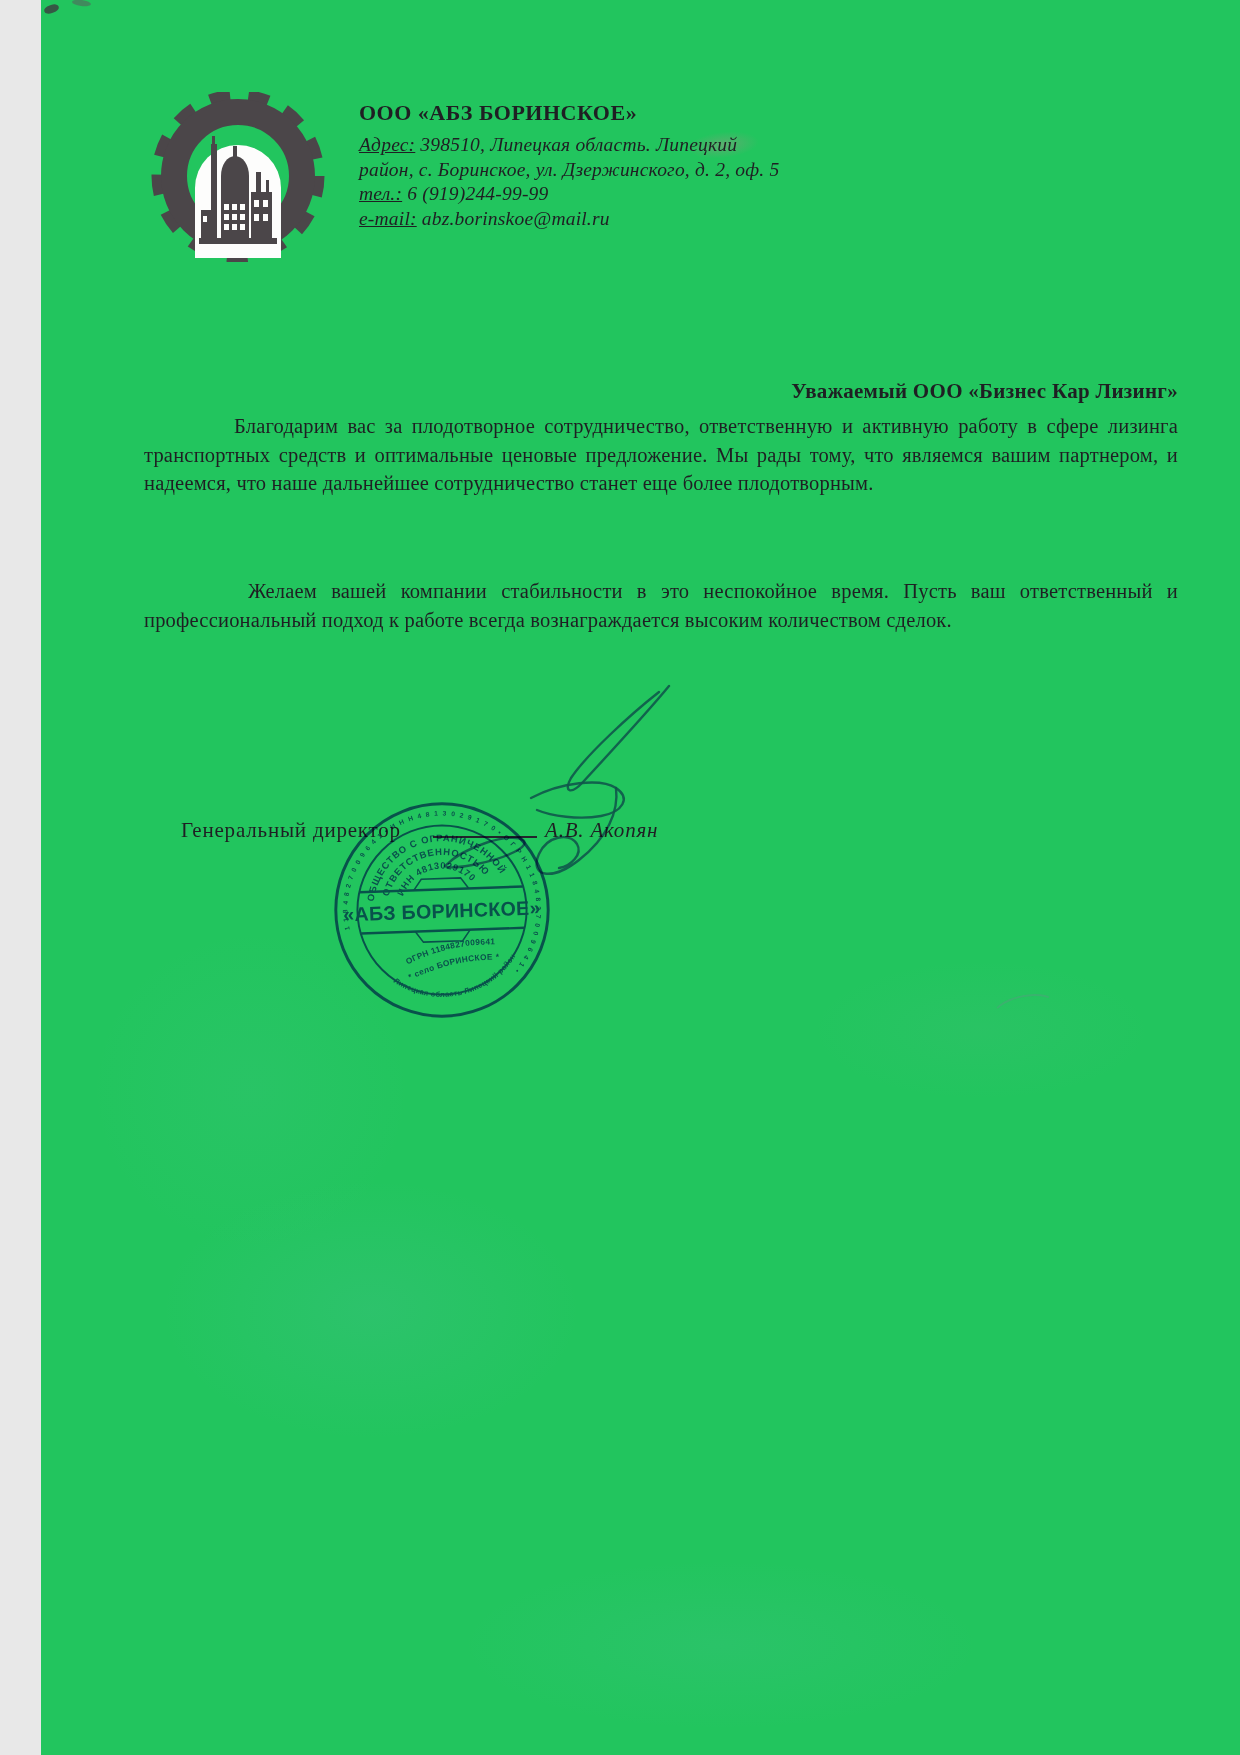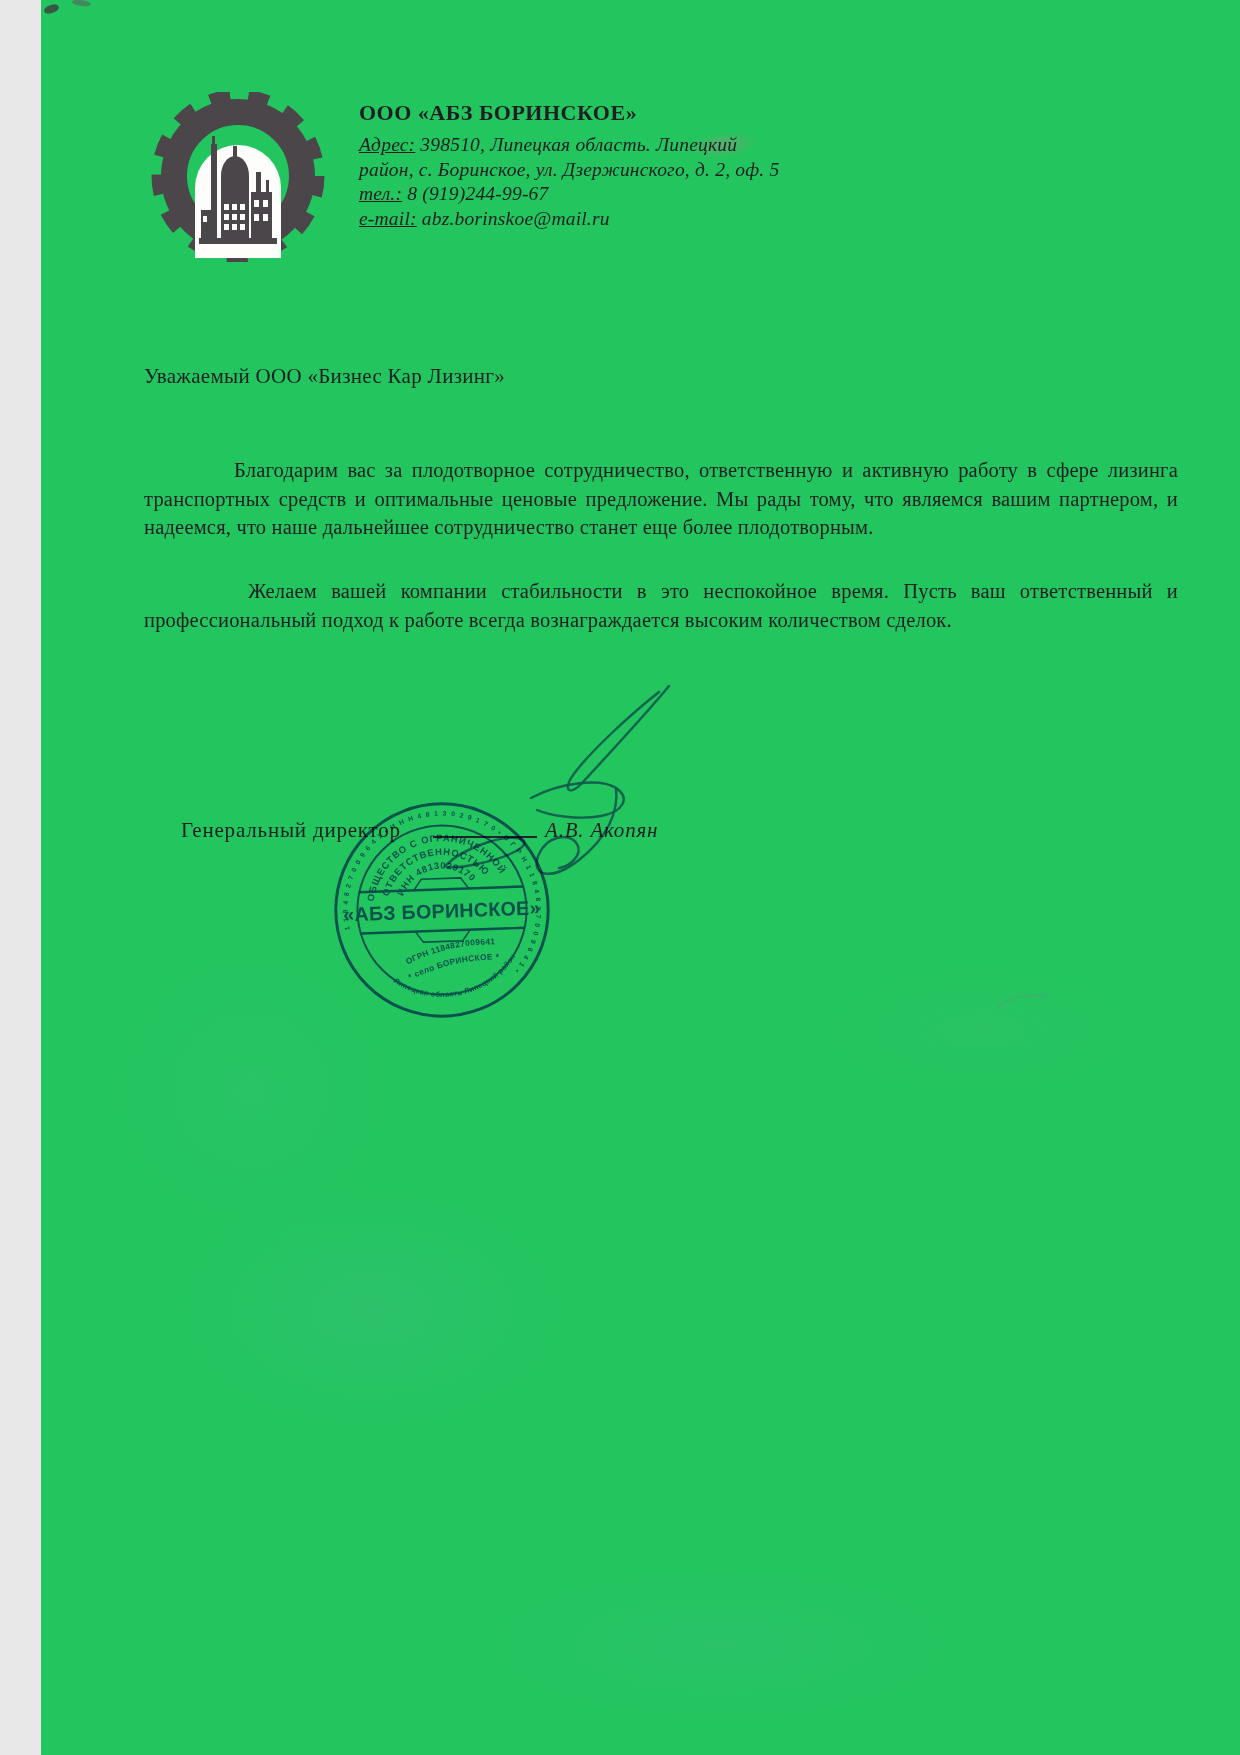--- a/index.html
+++ b/index.html
@@ -10,28 +10,28 @@
   }
   
   .letterhead{position:absolute; left:0; top:0;}
   .logo{position:absolute; left:102px; top:92px; width:185px; height:170px;}
   .lh-text{position:absolute; left:318px; top:100px; width:520px;}
   .company{font-size:22px; font-weight:bold; letter-spacing:.5px; margin-bottom:7px;}
   .lh-line{font-style:italic; font-size:19.5px; line-height:24.5px; letter-spacing:.2px;}
   .u{text-decoration:underline;}
   
   .salutation{
-    position:absolute; left:103px; top:364px; width:1034px;
-    text-align:left; font-weight:normal; font-size:21px; letter-spacing:.3px;
+    position:absolute; left:103px; top:379px; width:1034px;
+    text-align:right; font-weight:bold; font-size:21px; letter-spacing:.3px;
   }
   .para{
     position:absolute; left:103px; width:1034px; margin:0;
     font-size:20.5px; line-height:28.5px; text-align:justify; letter-spacing:.2px;
   }
-  .p1{top:456px; text-indent:90px;}
+  .p1{top:412px; text-indent:90px;}
   .p2{top:577px; text-indent:104px;}
   
   .sig-row{
     position:absolute; left:140px; top:818px; display:flex; align-items:baseline;
     font-size:21px; letter-spacing:.8px;
   }
   .sig-title{width:250px;}
   .sig-line{width:104px; border-bottom:2px solid #24242c; align-self:flex-end; margin:0 8px 5px 2px;}
   .sig-name{white-space:nowrap;font-style:italic;}
   
@@ -112,21 +112,21 @@
     </svg>
     <div class="lh-text">
       <div class="company">ООО «АБЗ БОРИНСКОЕ»</div>
       <div class="lh-line">
         <span class="u">Адрес:</span>
         <span>398510, Липецкая область. Липецкий</span>
       </div>
       <div class="lh-line">район, с. Боринское, ул. Дзержинского, д. 2, оф. 5</div>
       <div class="lh-line">
         <span class="u">тел.:</span>
-        <span>8 (919)244-99-67</span>
+        <span>6 (919)244-99-99</span>
       </div>
       <div class="lh-line">
         <span class="u">e-mail:</span>
         <span>abz.borinskoe@mail.ru</span>
       </div>
     </div>
   </header>
 
   <div class="salutation">Уважаемый ООО «Бизнес Кар Лизинг»</div>
   <p class="para p1">Благодарим вас за плодотворное сотрудничество, ответственную и активную работу в сфере лизинга транспортных средств и оптимальные ценовые предложение. Мы рады тому, что являемся вашим партнером, и надеемся, что наше дальнейшее сотрудничество станет еще более плодотворным.</p>

